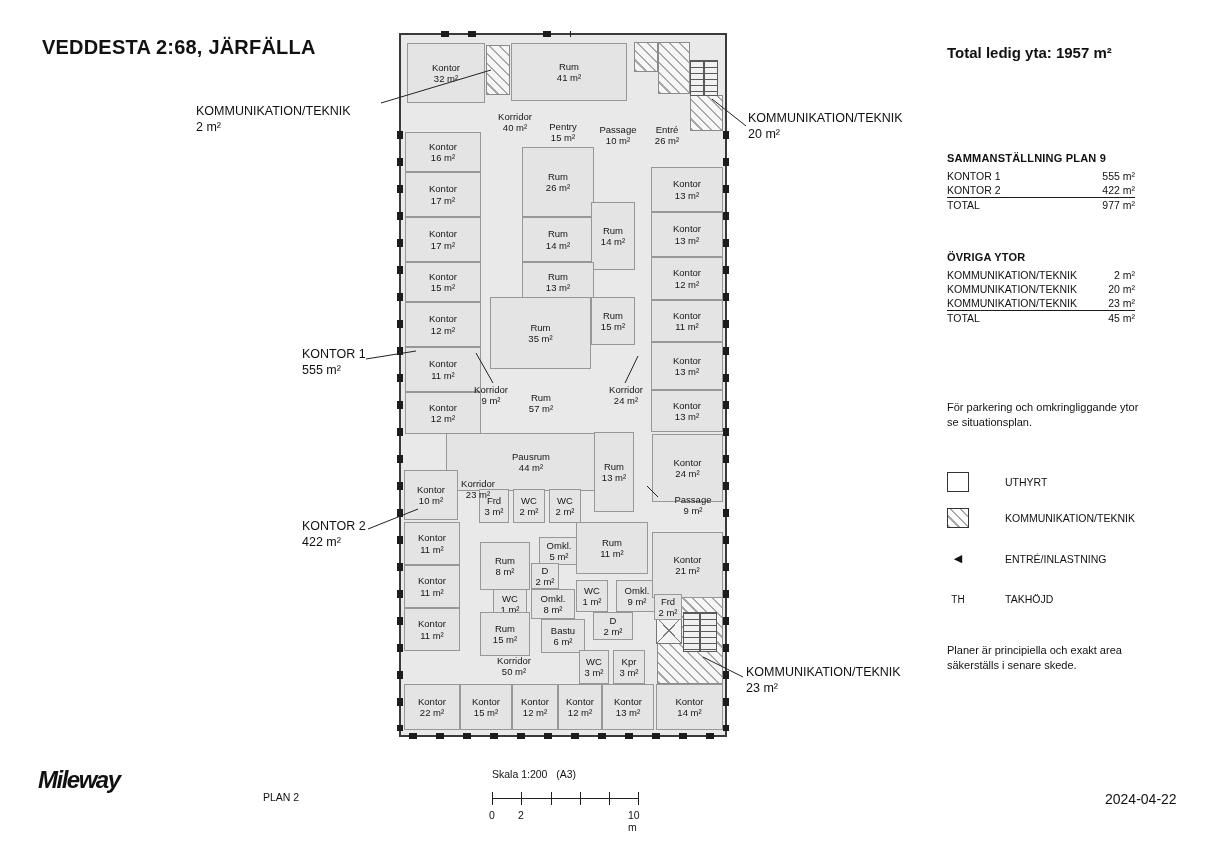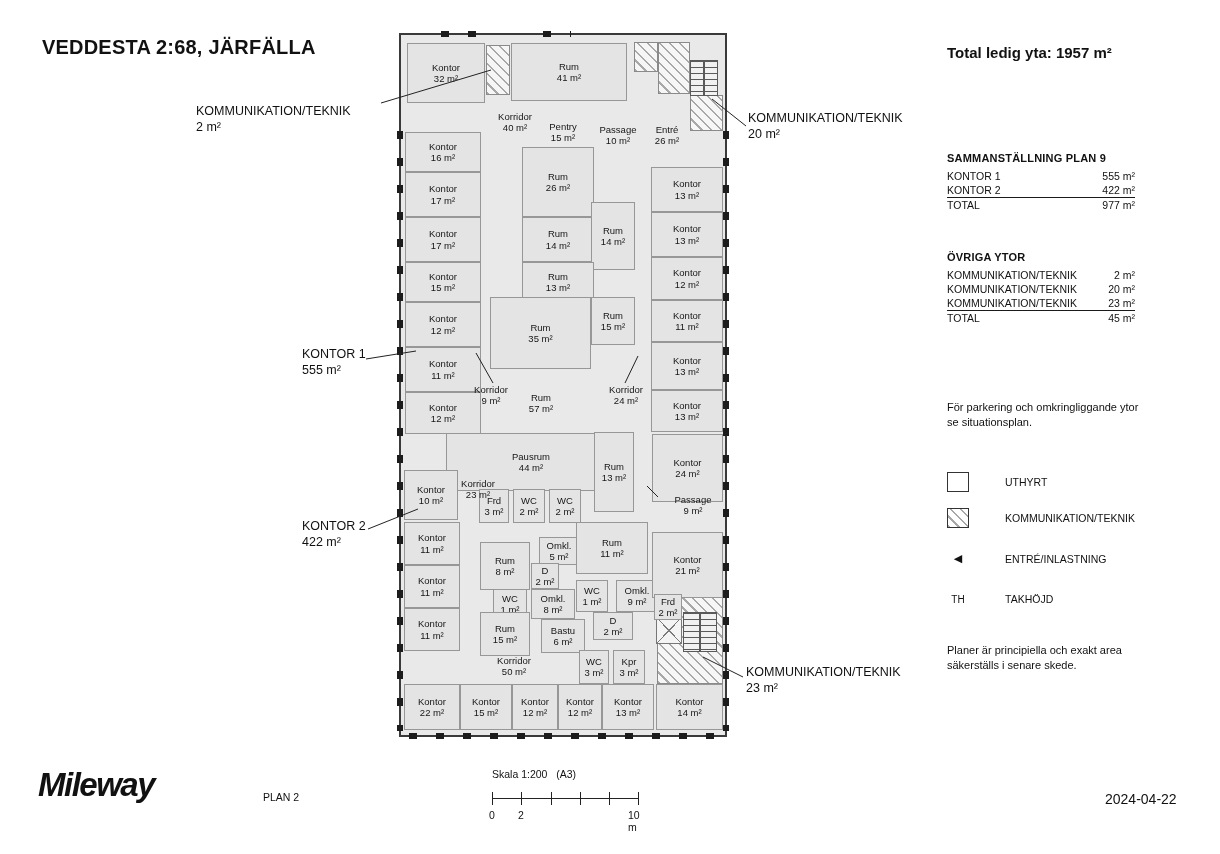--- a/index.html
+++ b/index.html
@@ -47,21 +47,21 @@
   .ptable{position:absolute;width:188px;font-size:10.5px;}
   .ptable .prow{display:flex;justify-content:space-between;padding:1px 0;}
   .ptable .sumline{border-bottom:1.2px solid #1a1a1a;}
   .pnote{position:absolute;left:947px;width:205px;font-size:11px;line-height:1.35;}
   
   .legend-row{position:absolute;left:947px;display:flex;align-items:center;font-size:10.5px;}
   .sw{width:22px;height:20px;box-sizing:border-box;border:1px solid #333;background:#fff;margin-right:36px;}
   .sw.hatched{background:repeating-linear-gradient(45deg,#a8a8a8 0 1.5px,#fff 1.5px 7px);}
   .glyph{width:22px;margin-right:36px;text-align:center;font-size:11px;}
   
-  .logo{position:absolute;left:38px;top:766px;font-size:33px;font-weight:bold;font-style:italic;letter-spacing:-1.5px;text-align:center;}
+  .logo{position:absolute;left:38px;top:766px;font-size:24px;font-weight:bold;font-style:italic;letter-spacing:-1.5px;text-align:center;}
   .plan-no{position:absolute;left:263px;top:791px;font-size:10.5px;}
   .scaleblock{position:absolute;left:492px;top:768px;width:170px;font-size:10.5px;}
   .scalebar{position:relative;margin-top:9px;width:147px;height:20px;}
   .scalebar .bar{position:absolute;left:0;top:9px;width:147px;height:1px;background:#222;}
   .scalebar .tick{position:absolute;top:3px;width:1px;height:13px;background:#222;}
   .scalebar .tl{position:absolute;top:20px;font-size:10.5px;}
   .datefield{position:absolute;left:1105px;top:791px;font-size:14px;}
 </style>
 </head>
 <body>

